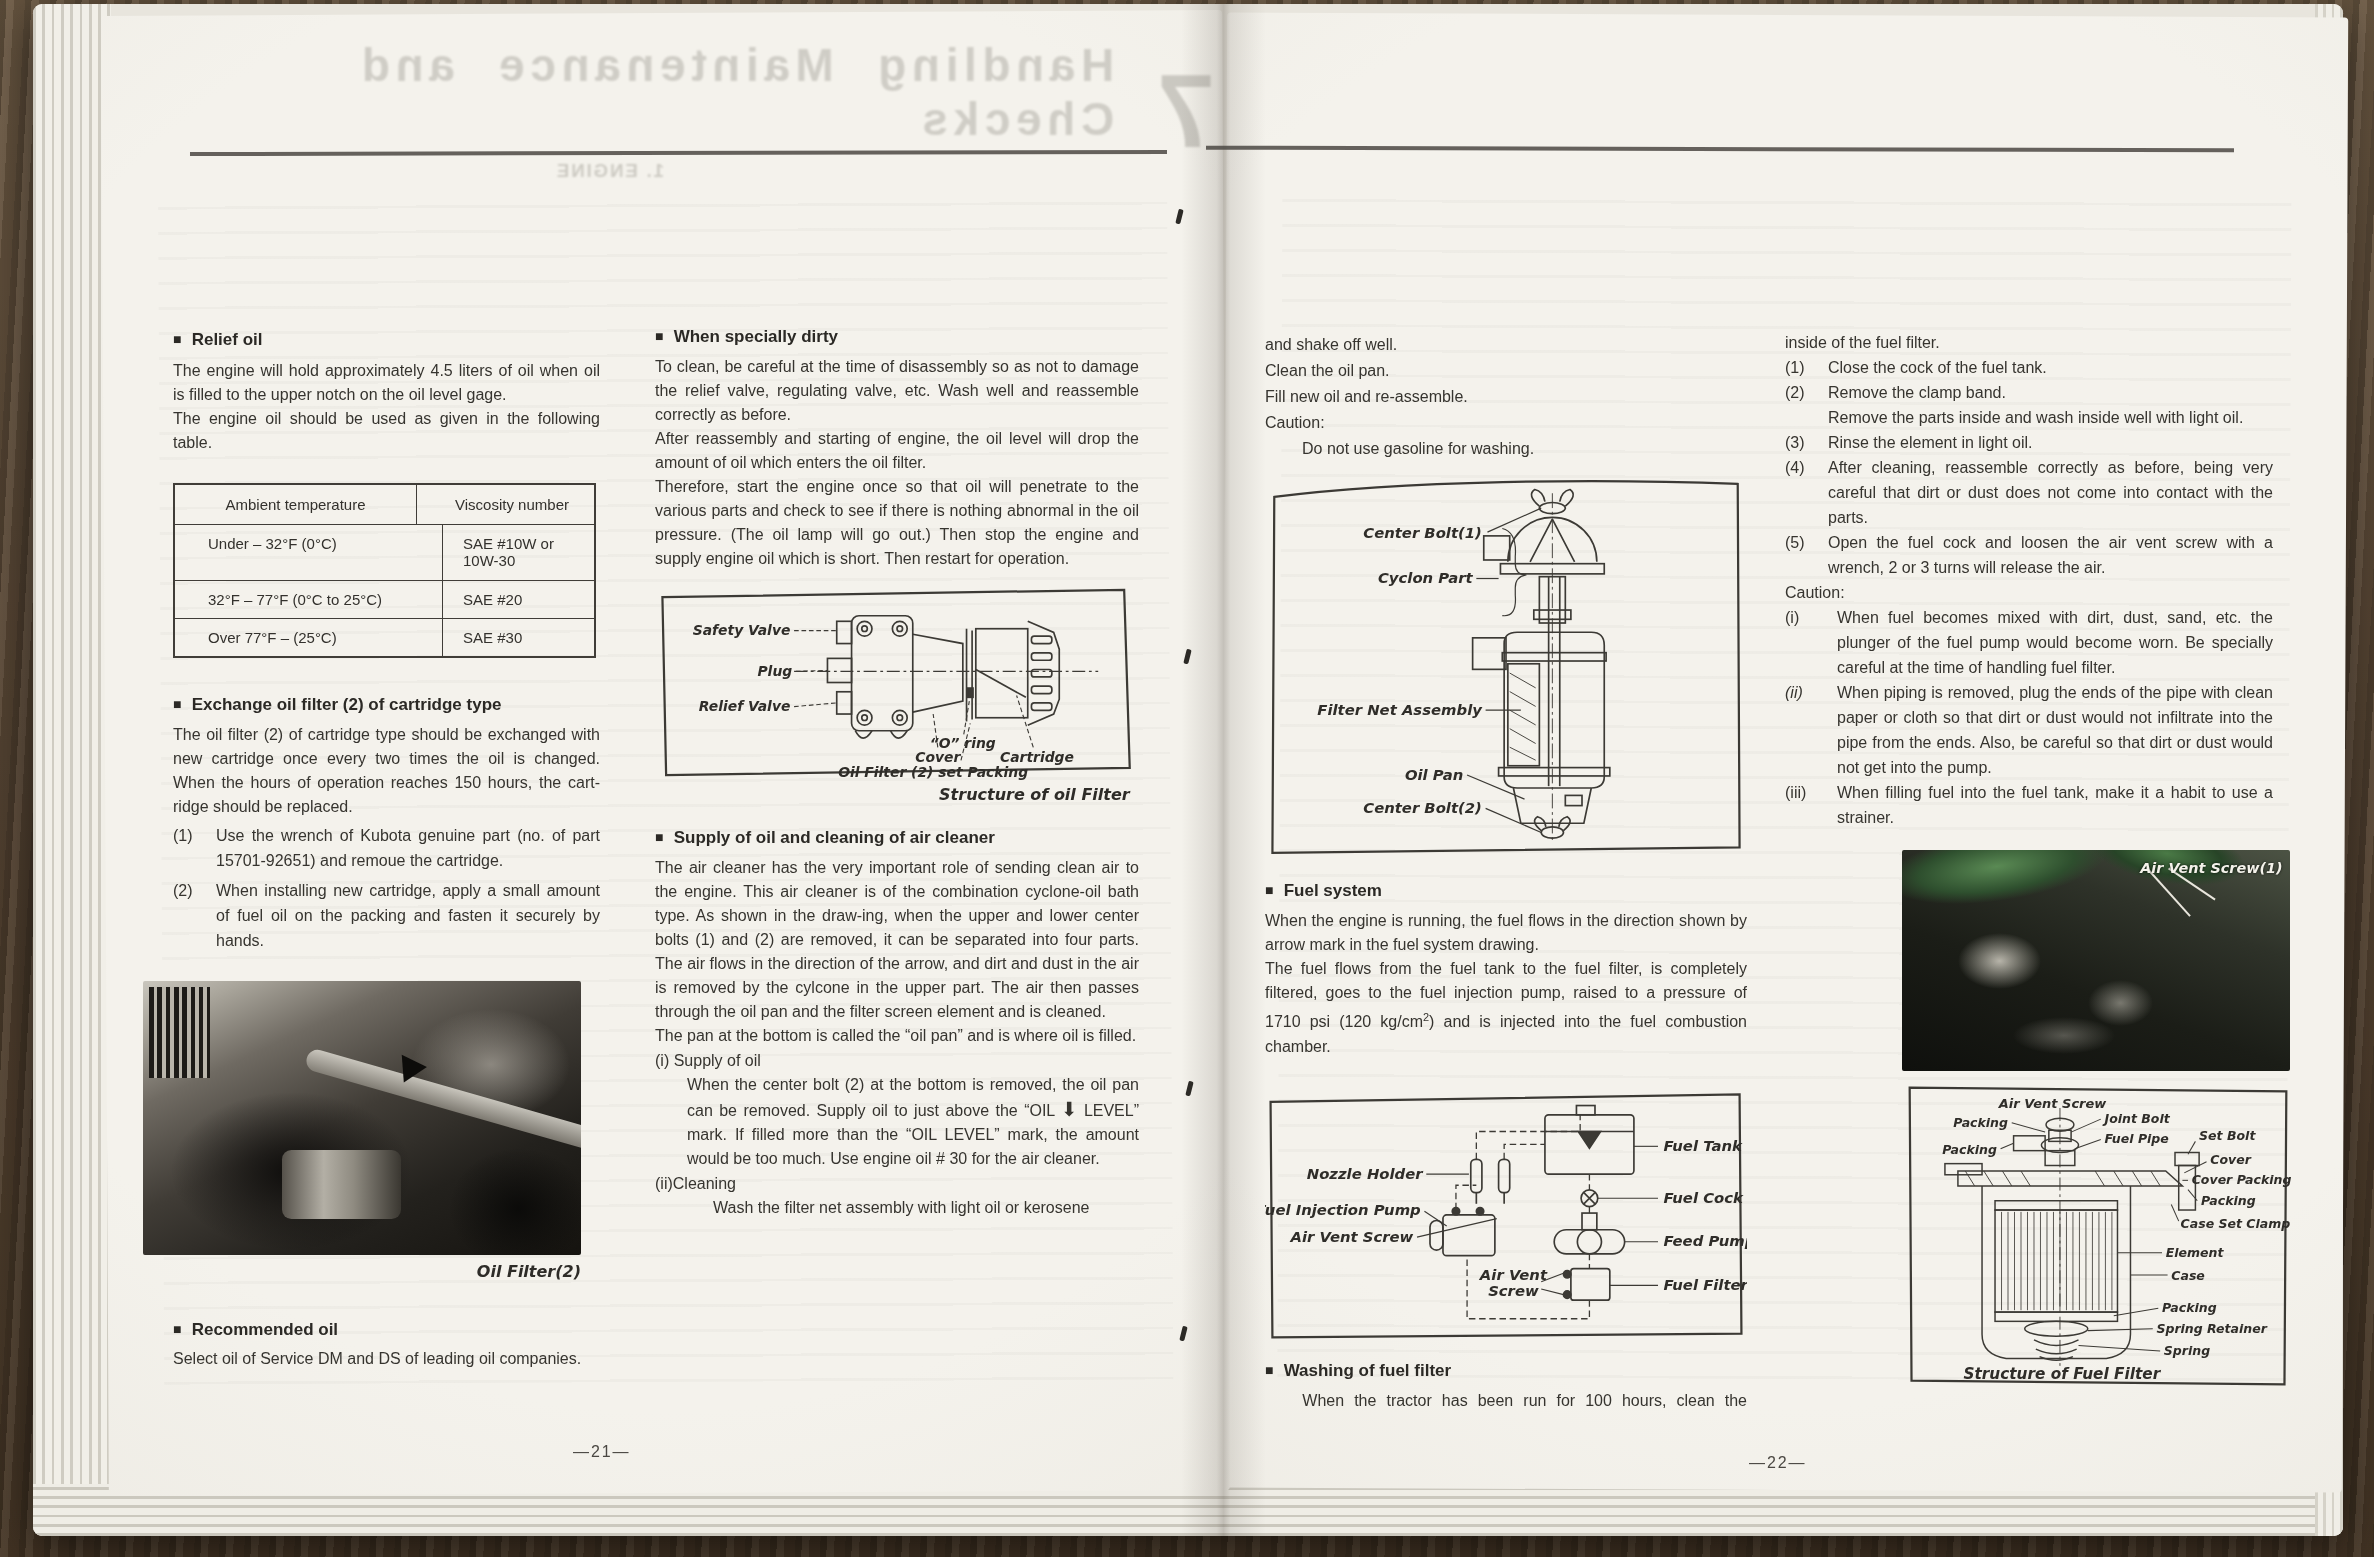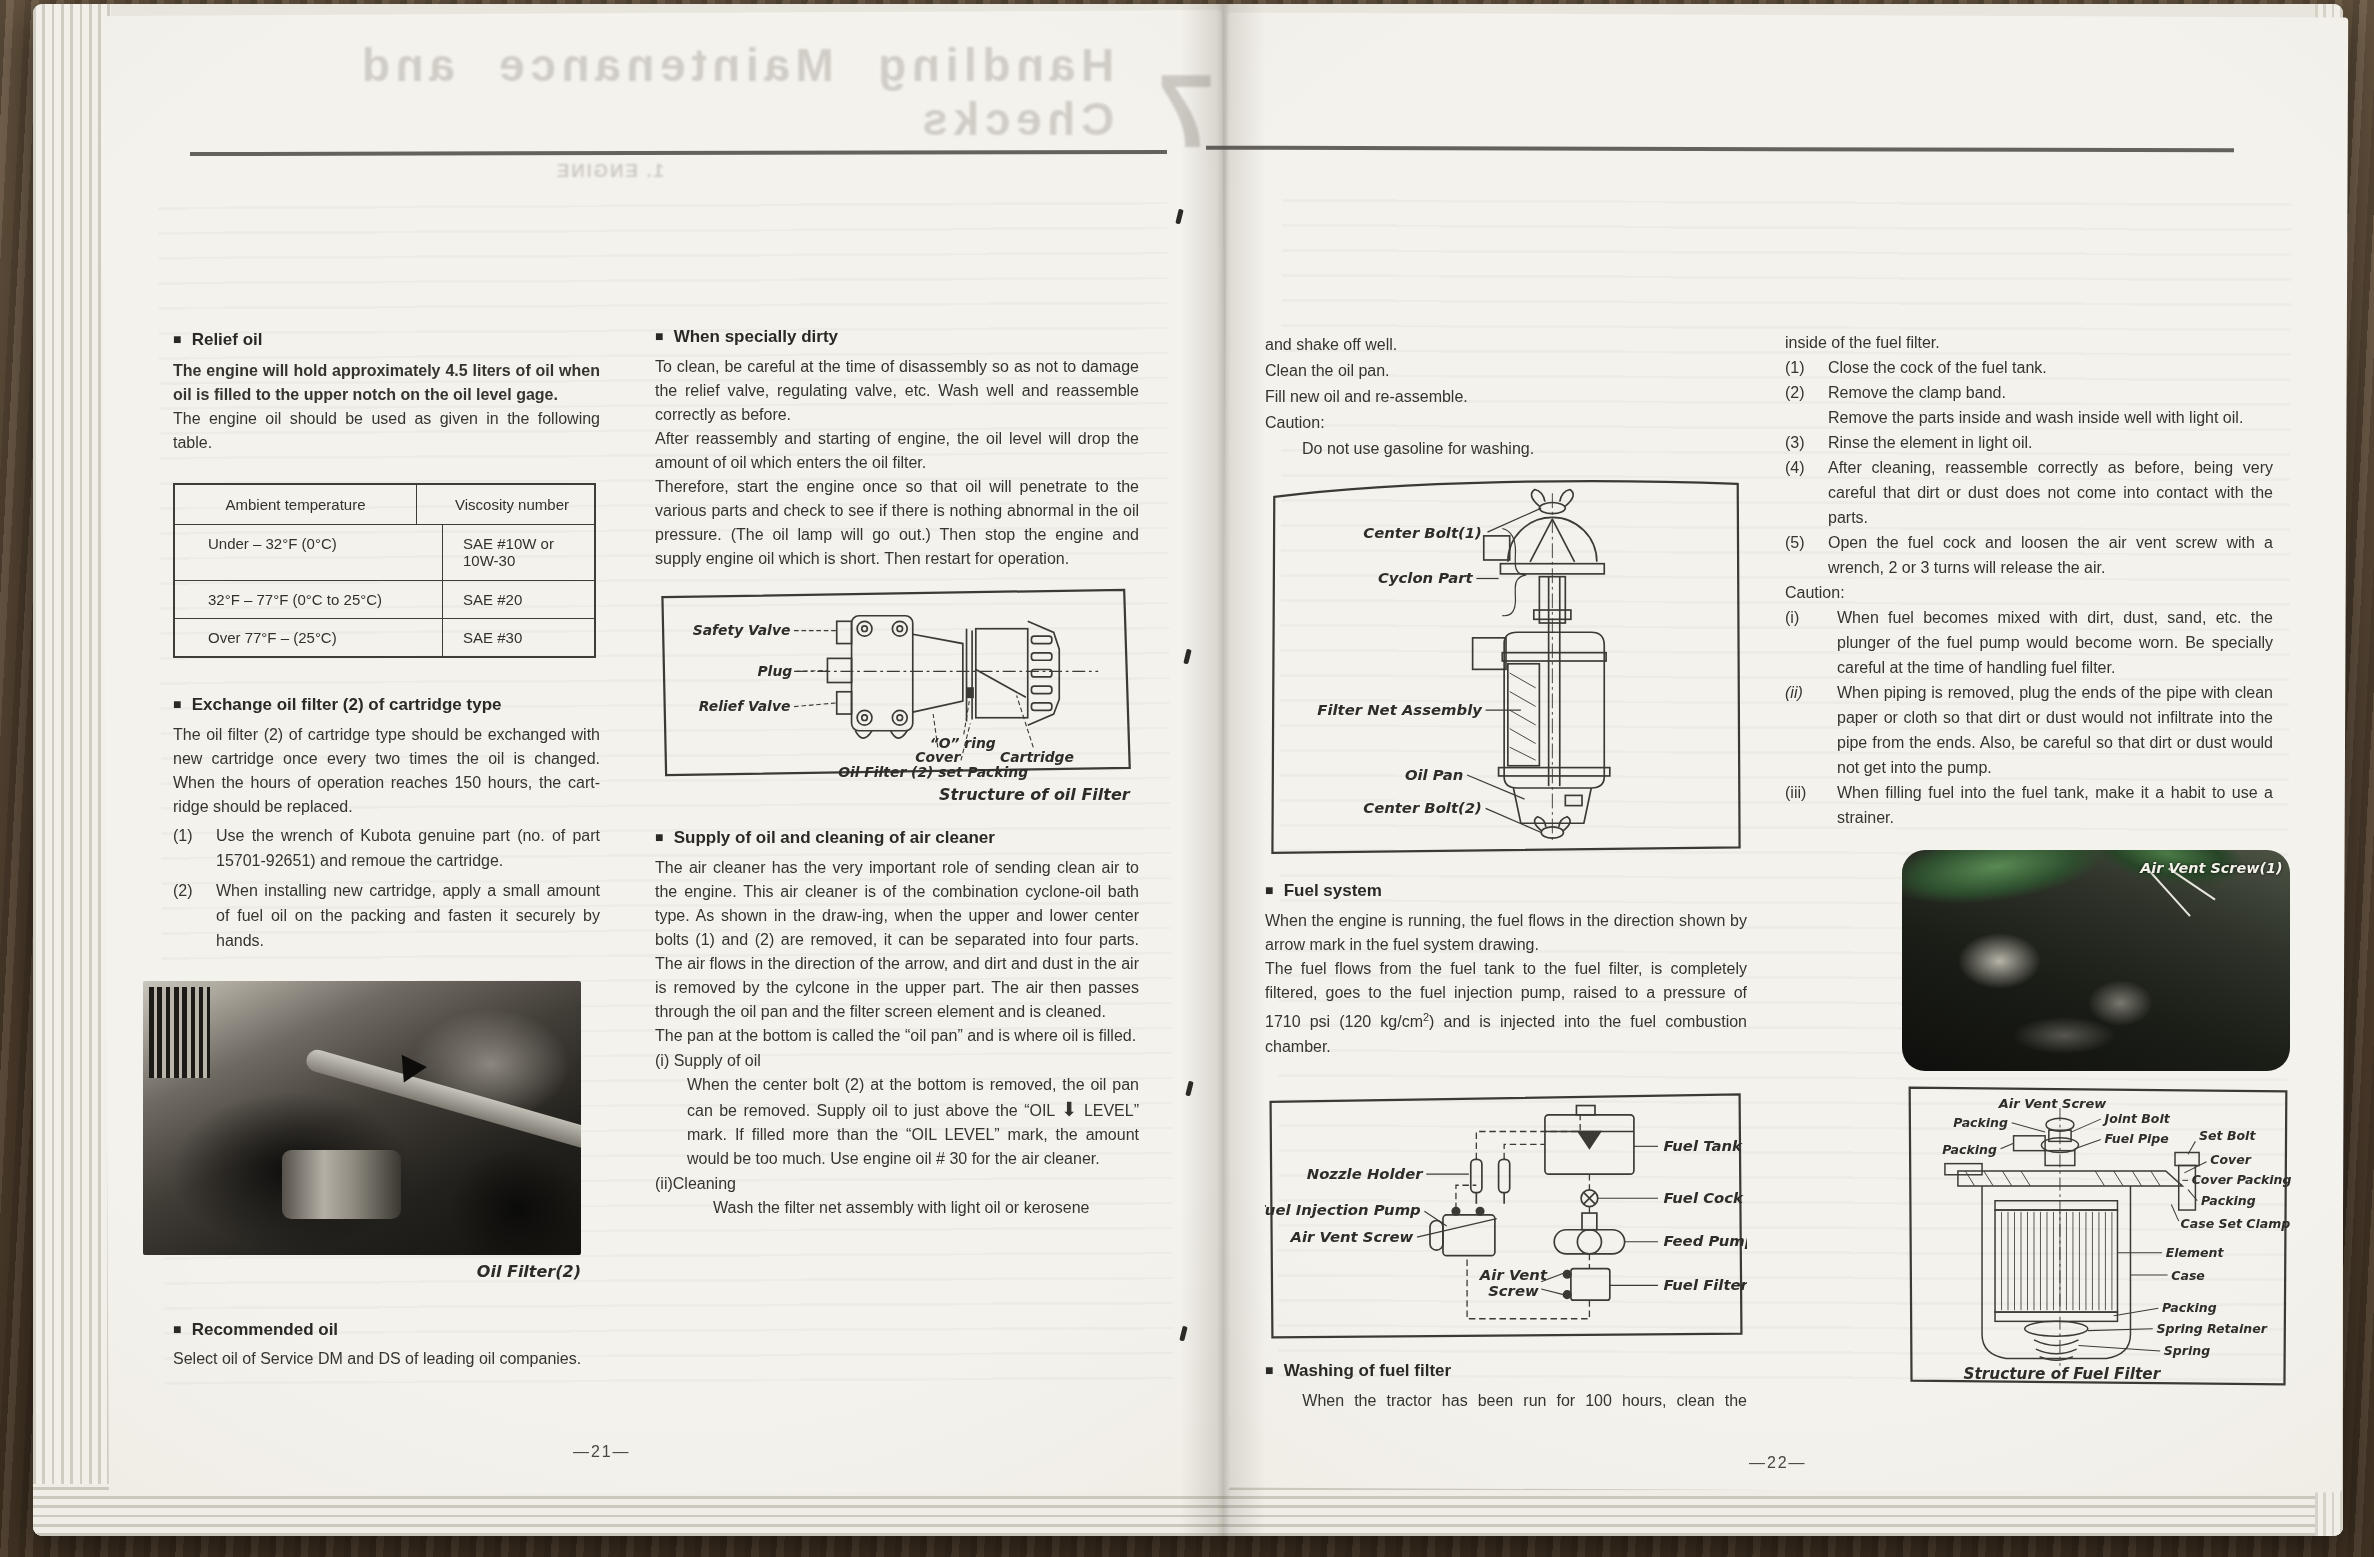--- a/index.html
+++ b/index.html
@@ -60,21 +60,21 @@
   .photo1{background:linear-gradient(155deg,#c9c6bd 0%,#a9a59b 10%,#6f6a62 26%,#403c36 48%,#23211d 72%,#15130f 100%);}
   .fins{position:absolute;left:5.6px;top:5.6px;width:61px;height:91px;
         background:repeating-linear-gradient(90deg,#1d1b18 0 4.6px,#b9b5ab 4.6px 8.3px);}
   .blob{position:absolute;border-radius:50%;}
   .pipe{position:absolute;left:158px;top:108px;width:306px;height:22px;border-radius:11px;
         background:linear-gradient(#dcd9d0,#8a867d);transform:rotate(16deg);opacity:.85;}
   .cyl{position:absolute;left:139px;top:169px;width:119px;height:69px;border-radius:9.3px;
         background:linear-gradient(90deg,#55514a,#b3afa5 35%,#8f8b81 60%,#3a3731);}
   .arrow-shape{position:absolute;left:249px;top:78px;width:0;height:0;
         border:14px solid transparent;border-top:24px solid #0d0c0a;transform:rotate(26deg);}
-  .photo2{background:linear-gradient(200deg,#4c5344 0%,#2e3229 30%,#1b1d17 60%,#0f100d 100%);border-radius:23px;}
+  .photo2{background:linear-gradient(200deg,#4c5344 0%,#2e3229 30%,#1b1d17 60%,#0f100d 100%);}
   .hose{position:absolute;left:-16.7px;top:-18.6px;width:223px;height:69px;border-radius:50%;
         background:radial-gradient(closest-side,#5a8a54,#2e4f2e 70%,rgba(0,0,0,0));transform:rotate(-8deg);}
   .hose2{position:absolute;left:186px;top:-26px;width:158px;height:59px;border-radius:50%;
         background:radial-gradient(closest-side,#4a7a46,#274427 70%,rgba(0,0,0,0));transform:rotate(10deg);}
   .glint{position:absolute;border-radius:50%;background:radial-gradient(closest-side,rgba(222,218,206,.8),rgba(0,0,0,0));}
   .photo-label{position:absolute;right:7.4px;top:9.3px;color:#f4f2ea;font-family:"DejaVu Sans",sans-serif;
         font-style:italic;font-weight:bold;font-size:14.4px;text-shadow:0 0 2.8px rgba(0,0,0,.8);}
   .leader-w{position:absolute;background:#e9e6dd;height:1.5px;}
   .pagenum{position:absolute;font-size:16px;letter-spacing:1.9px;color:#4a4742;}
   svg text{font-family:"DejaVu Sans", sans-serif;font-style:italic;font-weight:bold;fill:#2f2d29;}
@@ -109,21 +109,21 @@
   <div class="ghost-small" style="left:555px;top:160px;">1. ENGINE</div>
 
   <div class="rule" style="left:190px;top:151px;width:977px;transform:rotate(-0.12deg);"></div>
   <div class="rule" style="left:1206px;top:147px;width:1028px;transform:rotate(0.15deg);"></div>
 
   <div class="col" style="left:173px;top:330px;width:427px;">
     <div class="h">
       <span class="sq">■</span>
       <span>Relief oil</span>
     </div>
-    <p class="p" style="margin-top:9.3px;font-weight:bold;">The engine will hold approximately 4.5 liters of oil when oil is filled to the upper notch on the oil level gage.</p>
+    <p class="p" style="margin-top:9.3px;">The engine will hold approximately 4.5 liters of oil when oil is filled to the upper notch on the oil level gage.</p>
     <p class="p">The engine oil should be used as given in the following table.</p>
 
     <div class="table" style="margin-top:28px;">
       <div class="trow thead">
         <div class="tc1">Ambient temperature</div>
         <div class="tc2">Viscosity number</div>
       </div>
       <div class="trow">
         <div class="tc1">Under – 32°F (0°C)</div>
         <div class="tc2">SAE #10W or 10W-30</div>

